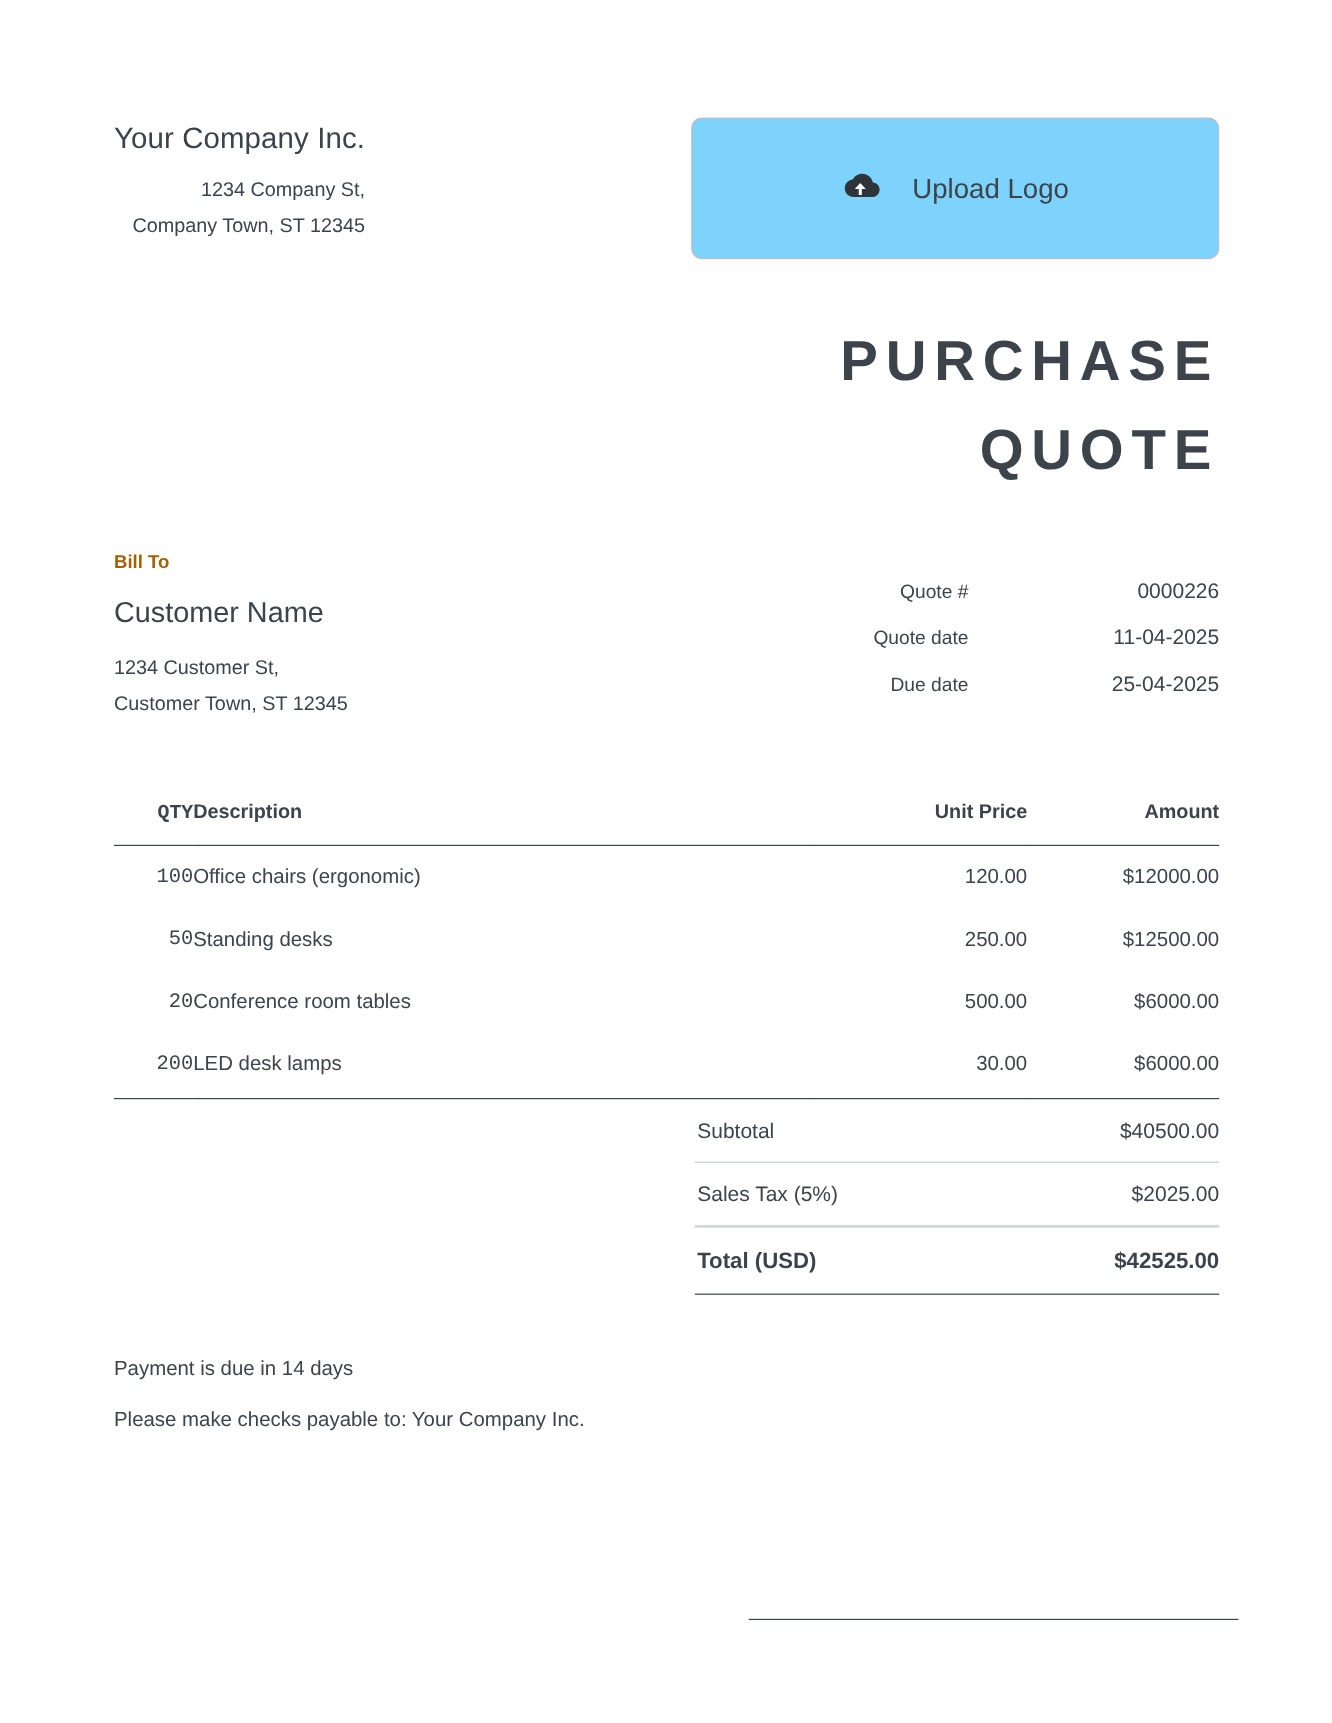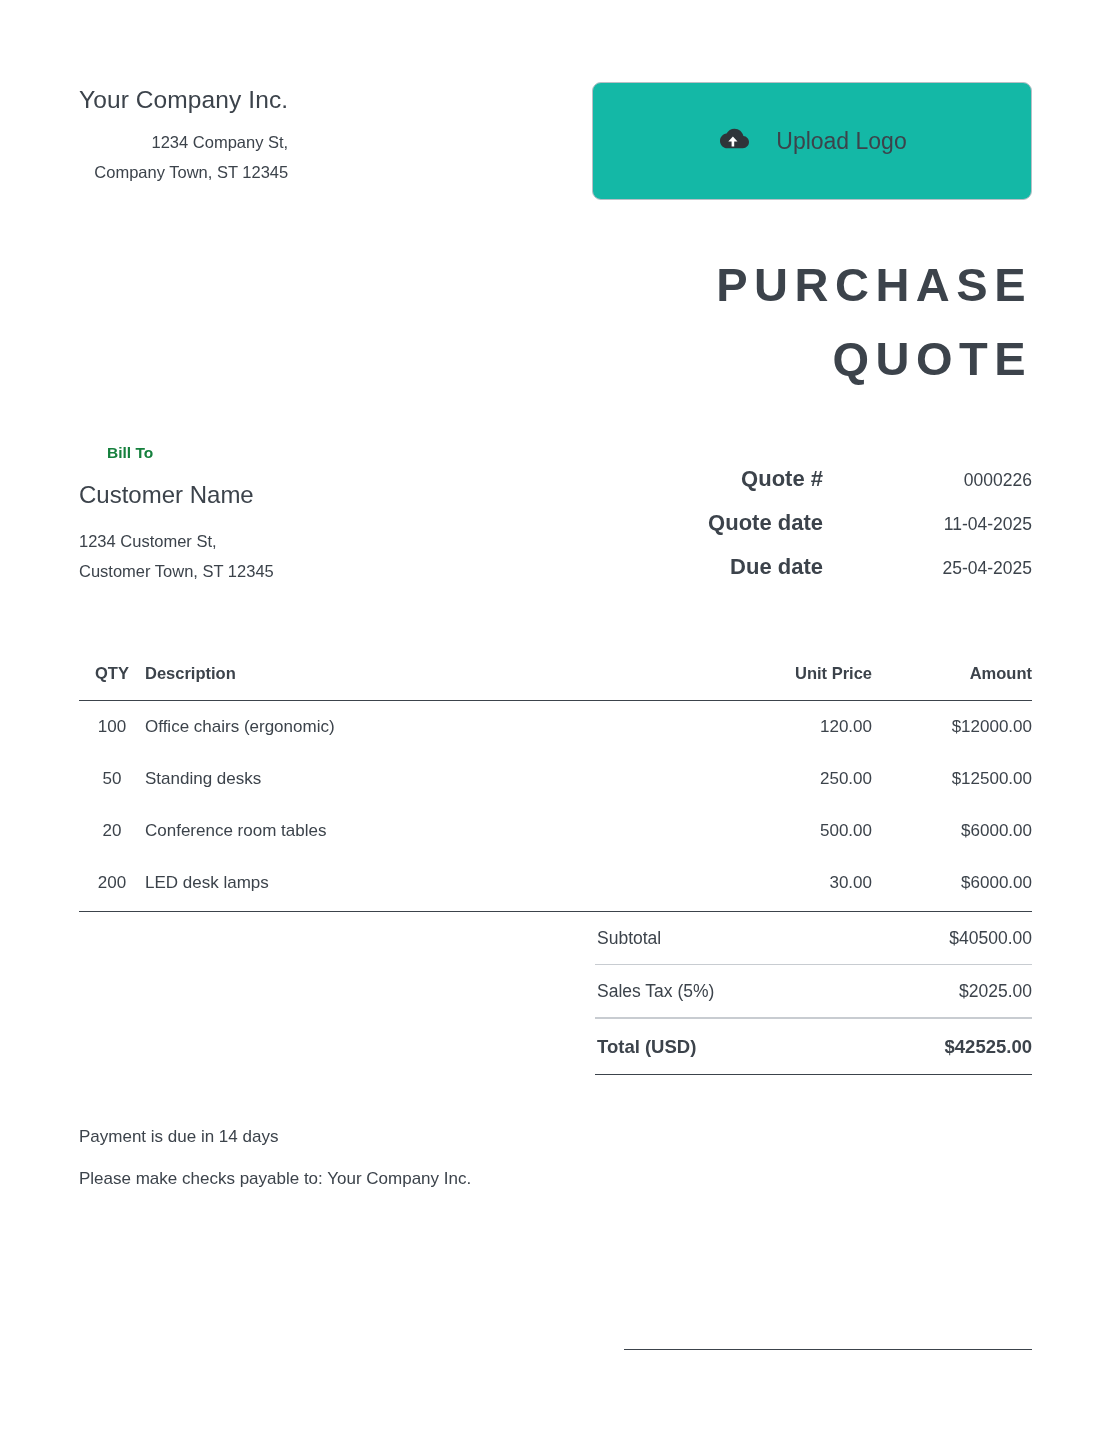--- a/index.html
+++ b/index.html
@@ -13,21 +13,21 @@
     height: 1436px;
     font-family: "Liberation Sans", sans-serif;
     color: #3c434b;
     position: relative;
     overflow: hidden;
   }
   .page {
     position: relative;
     width: 1110px;
     height: 1436px;
-    padding: 0;
+    padding: 16px;
   }
 
   
   .header {
     display: flex;
     justify-content: space-between;
     align-items: flex-start;
     padding: 82px 78px 0 79px;
   }
   .company-block { padding-top: 4px; }
@@ -45,21 +45,21 @@
   }
   .upload-logo {
     width: 440px;
     height: 118px;
     border: 1px solid #b9bfc6;
     border-radius: 9px;
     display: flex;
     align-items: center;
     justify-content: center;
     gap: 26px;
-    background: #14b8a6;
+    background: #7dd3fc;
   }
   .upload-logo .label {
     font-size: 23px;
     color: #3c434b;
   }
   .cloud-icon { display: block; }
 
   
   .doc-title {
     text-align: right;
@@ -74,23 +74,22 @@
 
   
   .mid {
     display: flex;
     justify-content: space-between;
     padding: 48px 78px 0 79px;
   }
   .billto-label {
     font-size: 15.5px;
     font-weight: bold;
-    color: #15803d;
+    color: #a16207;
     margin-bottom: 19px;
-    margin-left: 28px;
   }
   .customer-name {
     font-size: 24px;
     color: #3c434b;
     margin-bottom: 17px;
   }
   .customer-addr {
     font-size: 16.5px;
     line-height: 30px;
     color: #3c434b;
@@ -99,22 +98,22 @@
     width: 440px;
     padding-top: 22px;
   }
   .meta-row {
     display: flex;
     justify-content: space-between;
     align-items: baseline;
     margin-bottom: 18px;
   }
   .meta-key {
-    font-size: 22px;
-    font-weight: bold;
+    font-size: 16px;
+    font-weight: normal;
     color: #3c434b;
     flex: 1;
     text-align: right;
     padding-right: 44px;
   }
   .meta-val {
     font-size: 17.5px;
     color: #3c434b;
     width: 165px;
     text-align: right;
@@ -131,21 +130,21 @@
     font-weight: bold;
     color: #3c434b;
     padding: 0 0 17px 0;
     border-bottom: 1px solid #3c434b;
   }
   table.items td {
     font-size: 17px;
     color: #3c434b;
     padding: 16px 0 16px 0;
   }
-  .col-qty { width: 66px; text-align: center; padding-right: 0; }
+  .col-qty { width: 66px; text-align: right; padding-right: 0; font-family: Liberation Mono, monospace; }
   .col-desc { text-align: left; padding-left: 16px; }
   .col-unit { width: 180px; text-align: right; }
   .col-amt  { width: 160px; text-align: right; }
   table.items tr.last td { border-bottom: 1px solid #3c434b; padding-bottom: 18px; }
 
   
   .totals {
     width: 437px;
     margin-left: auto;
     padding-right: 0;

